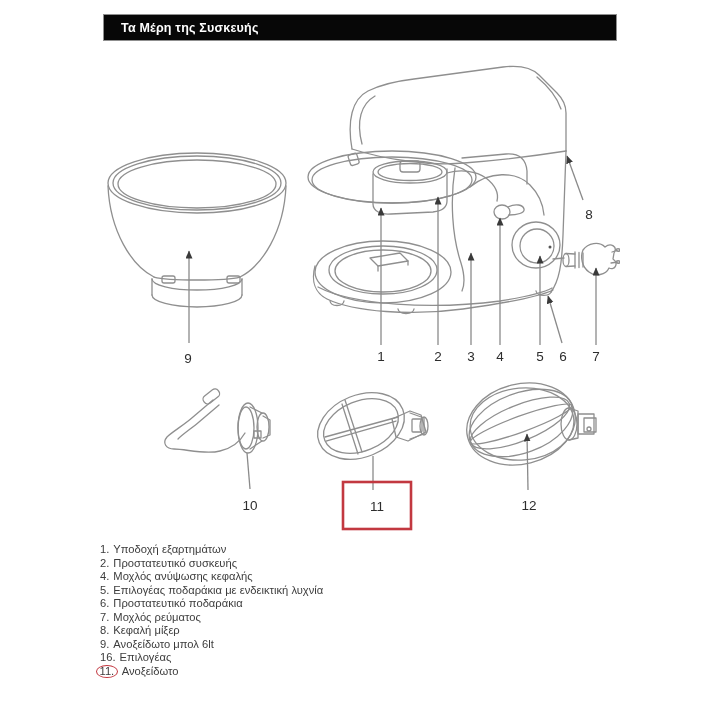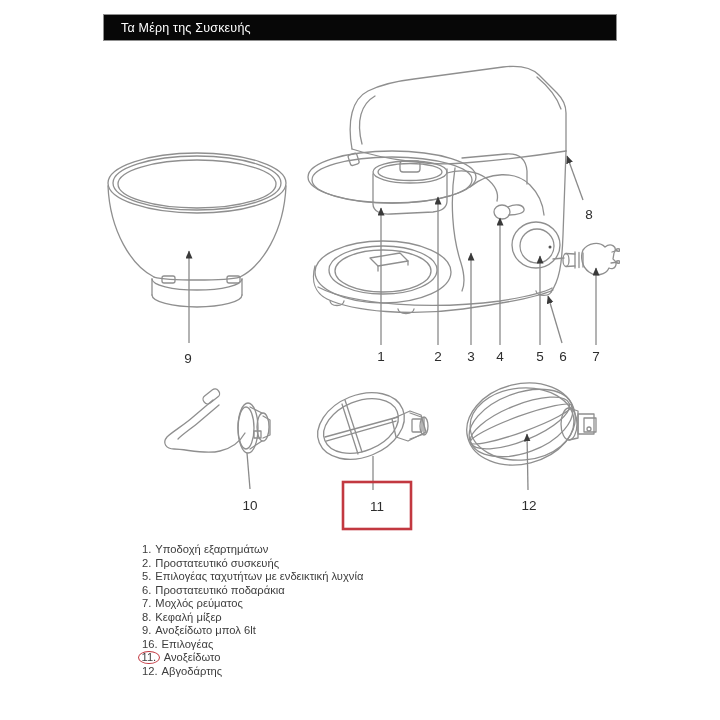--- a/index.html
+++ b/index.html
@@ -4,32 +4,32 @@
 <style>
   html,body{margin:0;padding:0;background:#ffffff;}
   body{width:720px;height:720px;font-family:"Liberation Sans",sans-serif;}
   .page{position:relative;width:720px;height:720px;background:#ffffff;overflow:hidden;}
 
   .title-bar{
     position:absolute;left:103px;top:14px;width:514px;height:27px;
     background:#070707;border:1px solid #8f8f8f;box-sizing:border-box;
     display:flex;align-items:center;padding-left:17px;
   }
-  .title-bar .title-text{color:#ffffff;font-weight:normal;font-size:12.5px;letter-spacing:.2px;}
+  .title-bar .title-text{color:#ffffff;font-weight:bold;font-size:12.5px;letter-spacing:.2px;}
 
   svg.diagram{position:absolute;left:100px;top:46px;}
   .art{stroke:#8f8f8f;fill:none;stroke-width:1.3;stroke-linecap:round;stroke-linejoin:round;}
   .leader{stroke:#8a8a8a;stroke-width:1.3;fill:none;}
   .callout{font-family:"Liberation Sans",sans-serif;font-size:13.5px;fill:#2d2d2d;text-anchor:middle;}
 
   .parts-list{
     position:absolute;left:100px;top:543px;
     font-size:11.2px;line-height:13.5px;color:#3d3d3d;
   }
-  .row{white-space:nowrap;margin-left:42px;}
+  .row{white-space:nowrap;}
   .num{margin-right:4px;}
   .num.circled{
     display:inline-block;border:1.5px solid #c23840;border-radius:50%;
     padding:0 2.5px;margin-left:-4px;line-height:11px;
   }
 </style>
 </head>
 <body>
 
 <div class="page">
@@ -184,23 +184,23 @@
       <text class="callout" x="188" y="363">9</text>
       <text class="callout" x="250" y="510">10</text>
       <text class="callout" x="377" y="511">11</text>
       <text class="callout" x="529" y="510">12</text>
     </g>
   </svg>
 
   <div class="parts-list">
     <div class="row"><span class="num">1.</span><span>Υποδοχή εξαρτημάτων</span></div>
     <div class="row"><span class="num">2.</span><span>Προστατευτικό συσκευής</span></div>
-    <div class="row"><span class="num">5.</span><span>Επιλογέας ταχυτήτων με ενδεικτική λυχνία</span></div>
+    <div class="row"><span class="num">4.</span><span>Μοχλός ανύψωσης κεφαλής</span></div>
+    <div class="row"><span class="num">5.</span><span>Επιλογέας ποδαράκια με ενδεικτική λυχνία</span></div>
     <div class="row"><span class="num">6.</span><span>Προστατευτικό ποδαράκια</span></div>
     <div class="row"><span class="num">7.</span><span>Μοχλός ρεύματος</span></div>
     <div class="row"><span class="num">8.</span><span>Κεφαλή μίξερ</span></div>
     <div class="row"><span class="num">9.</span><span>Ανοξείδωτο μπολ 6lt</span></div>
     <div class="row"><span class="num">16.</span><span>Επιλογέας</span></div>
     <div class="row"><span class="num circled">11.</span><span>Ανοξείδωτο</span></div>
-    <div class="row"><span class="num">12.</span><span>Αβγοδάρτης</span></div>
   </div>
 
 </div>
 
 </body></html>

